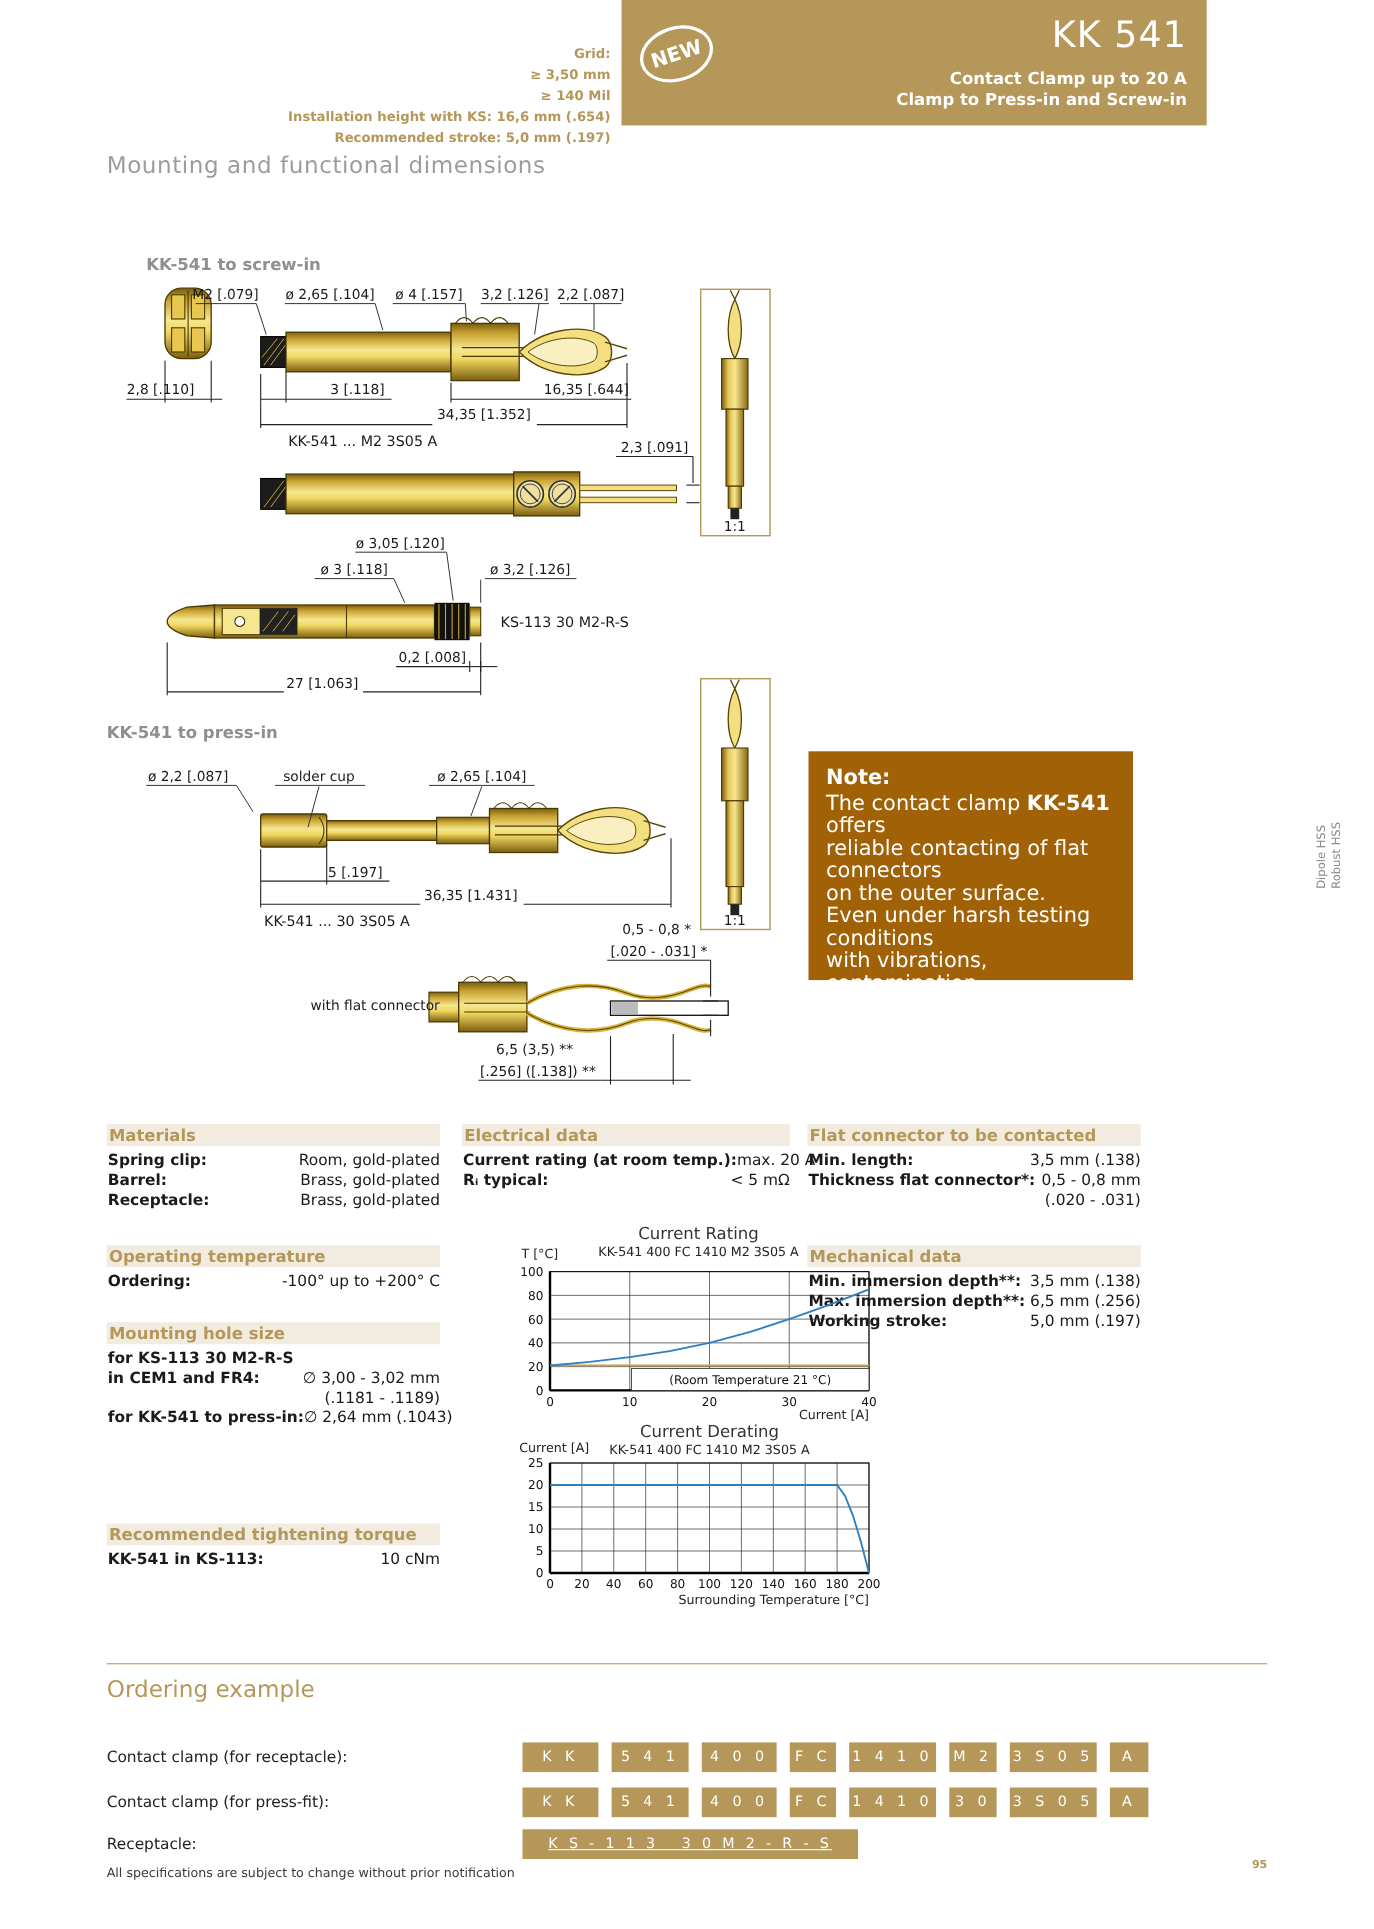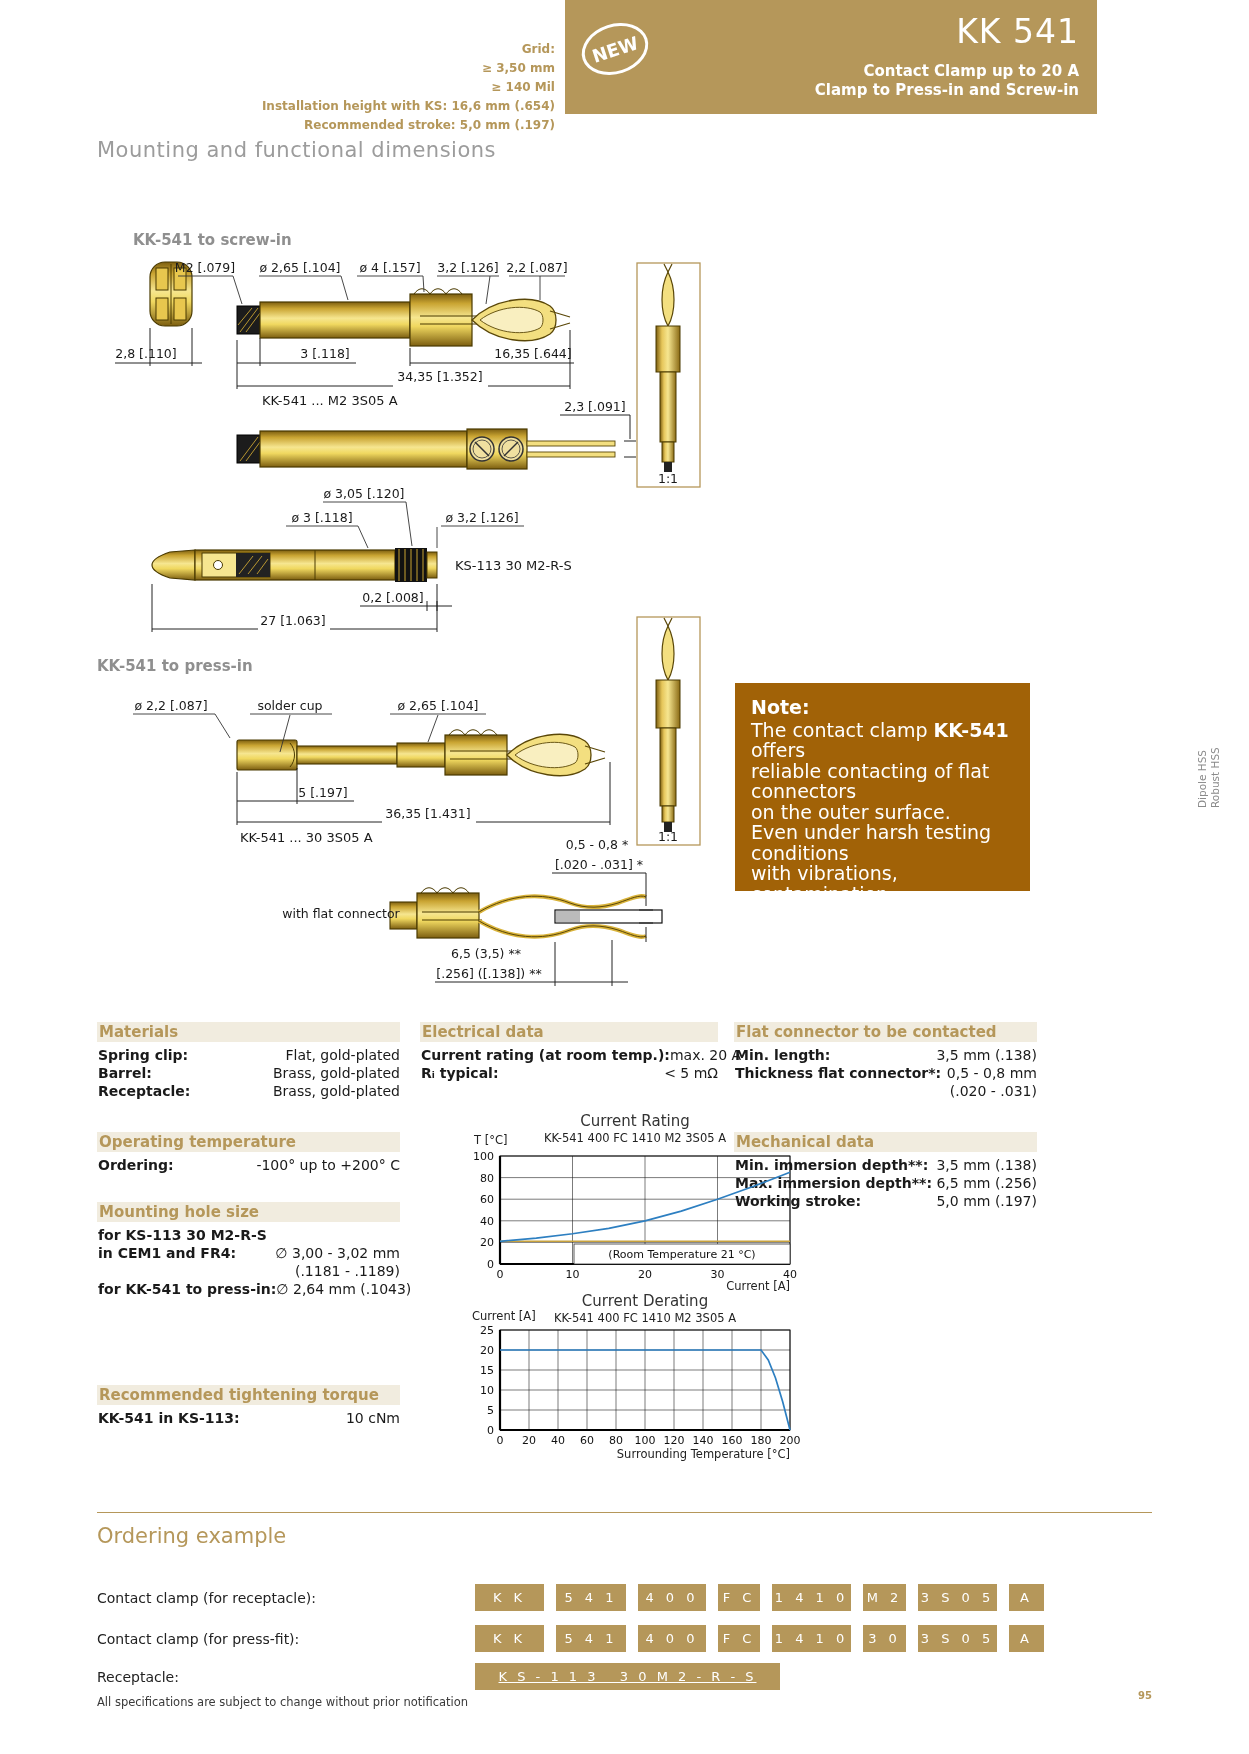--- a/index.html
+++ b/index.html
@@ -322,21 +322,21 @@
 
 <div class="abs side-vert">
   <span>Dipole HSS</span>
   <span>Robust HSS</span>
 </div>
 
 <div class="spec" style="left:97px;top:1022px;width:303px">
   <div class="spec-h">Materials</div>
   <div class="srow">
       <span class="sl">Spring clip:</span>
-      <span class="sv">Flat, gold-plated</span>
+      <span class="sv">Room, gold-plated</span>
     </div>
   <div class="srow">
       <span class="sl">Barrel:</span>
       <span class="sv">Brass, gold-plated</span>
     </div>
   <div class="srow">
       <span class="sl">Receptacle:</span>
       <span class="sv">Brass, gold-plated</span>
     </div>
 </div>

